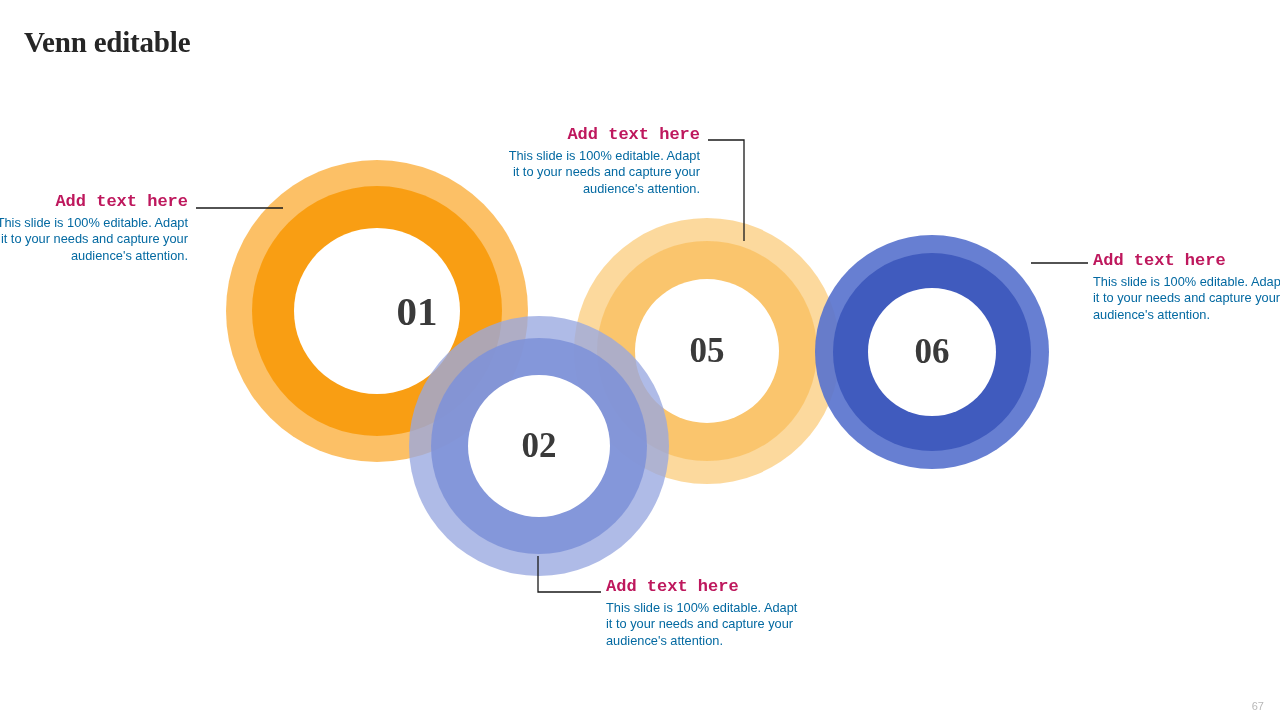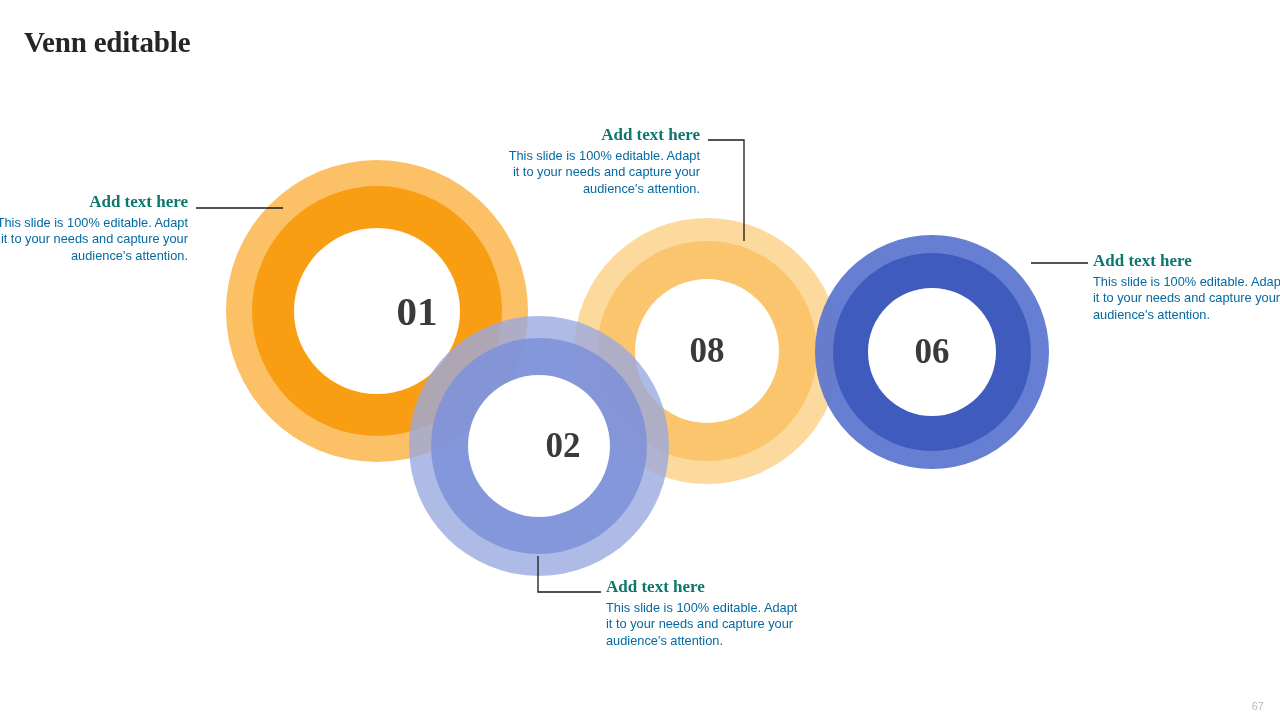--- a/index.html
+++ b/index.html
@@ -49,34 +49,34 @@
   .ring-number {
     position: absolute;
     font-family: "Liberation Serif", serif;
     font-weight: bold;
     color: #3a3a3a;
     text-align: center;
     transform: translate(-50%, -50%);
     white-space: nowrap;
   }
   .num-01 { left: 377px; top: 311px; font-size: 41px; margin-left: 40px; }
-  .num-02 { left: 563px; top: 446px; font-size: 35px; }
+  .num-02 { left: 539px; top: 446px; font-size: 35px; }
   .num-03 { left: 707px; top: 351px; font-size: 35px; }
   .num-04 { left: 932px; top: 352px; font-size: 35px; }
 
   
   .callout {
     position: absolute;
     width: 200px;
   }
   .callout .c-head {
-    font-family: Liberation Serif, serif;
+    font-family: Liberation Mono, monospace;
     font-weight: bold;
     font-size: 17px;
-    color: #0f766e;
+    color: #be185d;
     line-height: 1.15;
     margin-bottom: 3px;
     white-space: nowrap;
   }
   .callout .c-body {
     font-family: "Liberation Sans", sans-serif;
     font-size: 12.8px;
     line-height: 1.32;
     color: #0369a1;
   }
@@ -134,21 +134,21 @@
     </g>
 
     <polyline points="196,208 283,208" fill="none" stroke="#1a1a1a" stroke-width="1.3"></polyline>
     <polyline points="708,140 744,140 744,241" fill="none" stroke="#1a1a1a" stroke-width="1.3"></polyline>
     <polyline points="538,556 538,592 601,592" fill="none" stroke="#1a1a1a" stroke-width="1.3"></polyline>
     <polyline points="1031,263 1088,263" fill="none" stroke="#1a1a1a" stroke-width="1.3"></polyline>
   </svg>
 
   <div class="ring-number num-01">01</div>
   <div class="ring-number num-02">02</div>
-  <div class="ring-number num-03">08</div>
+  <div class="ring-number num-03">05</div>
   <div class="ring-number num-04">06</div>
 
   <div class="callout callout-1 align-right">
     <div class="c-head">Add text here</div>
     <div class="c-body">This slide is 100% editable. Adapt it to your needs and capture your audience's attention.</div>
   </div>
 
   <div class="callout callout-3 align-right">
     <div class="c-head">Add text here</div>
     <div class="c-body">This slide is 100% editable. Adapt it to your needs and capture your audience's attention.</div>

